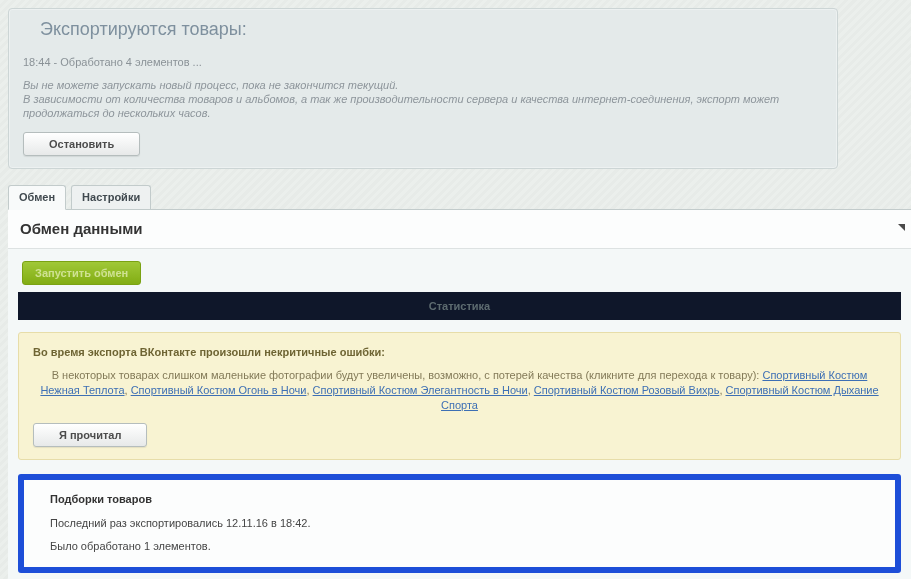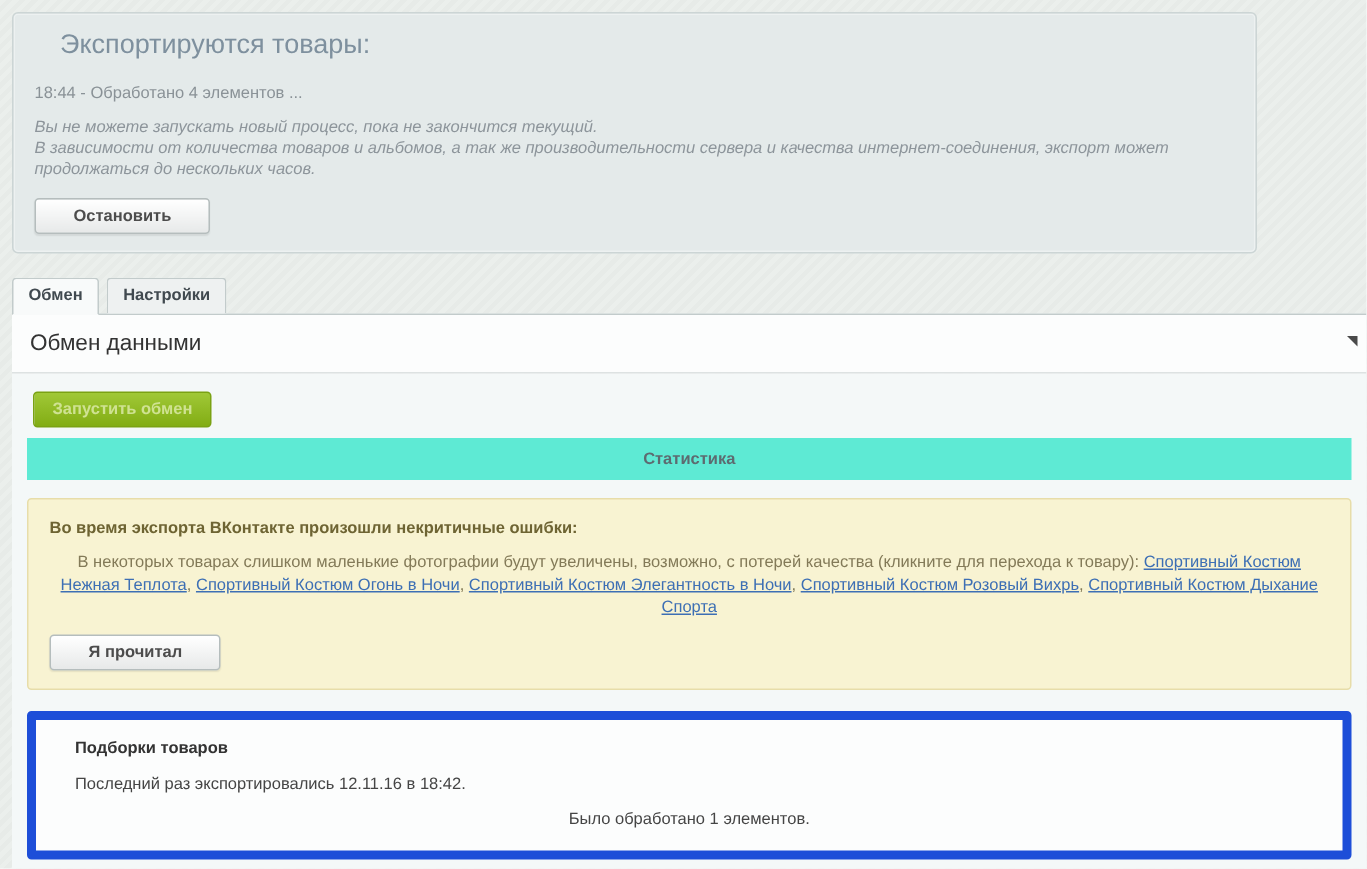--- a/index.html
+++ b/index.html
@@ -86,21 +86,21 @@
   .heading-band{
     position:relative;
     background:#fcfdfd;
     border-top:1px solid #c2cbcb;
     border-bottom:1px solid #dde2e2;
     padding:10px 12px 11px;
   }
   .heading-band h1{
     margin:0;
     font-size:15px;
-    font-weight:normal;
+    font-weight:bold;
     color:#333;
   }
   .collapse-icon{
     position:absolute;
     right:6px;top:14px;
     width:0;height:0;
     border-top:7px solid #4a4a4a;
     border-left:7px solid transparent;
   }
 
@@ -118,21 +118,21 @@
     border:1px solid #7aa213;
     border-radius:3px;
     padding:5px 12px;
     font-weight:bold;
     font-size:11px;
     color:#cfe292;
     cursor:default;
   }
   .stats-bar{
     margin-top:7px;
-    background:#5eead4;
+    background:#0f172a;
     color:#5d6b70;
     font-weight:bold;
     text-align:center;
     padding:8px 0;
   }
 
   .warning-box{
     margin-top:12px;
     background:#f8f3d2;
     border:1px solid #e7dda9;
@@ -163,21 +163,21 @@
     border-radius:3px;
     padding:13px 26px;
     color:#454545;
   }
   .info-title{
     font-weight:bold;
     color:#333;
     margin:0 0 12px;
   }
   .info-line{margin:0 0 11px;}
-  .info-line:last-child{margin-bottom:2px;text-align:center;}
+  .info-line:last-child{margin-bottom:2px;}
 </style>
 </head>
 <body>
 
 <div class="screen">
 
   <div class="status-box">
     <h2 class="status-title">Экспортируются товары:</h2>
     <div class="status-progress">18:44 - Обработано 4 элементов ...</div>
     <div class="status-note">

